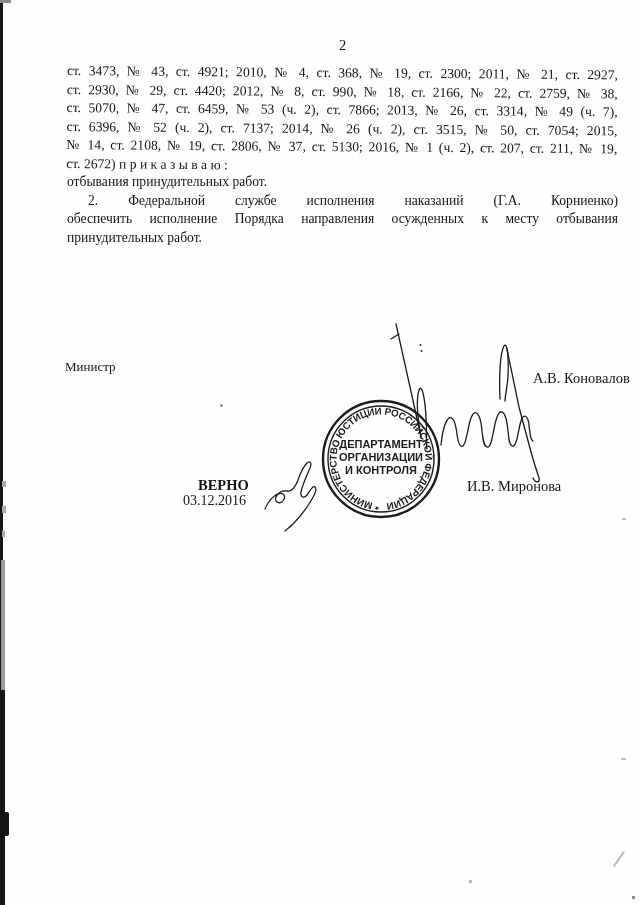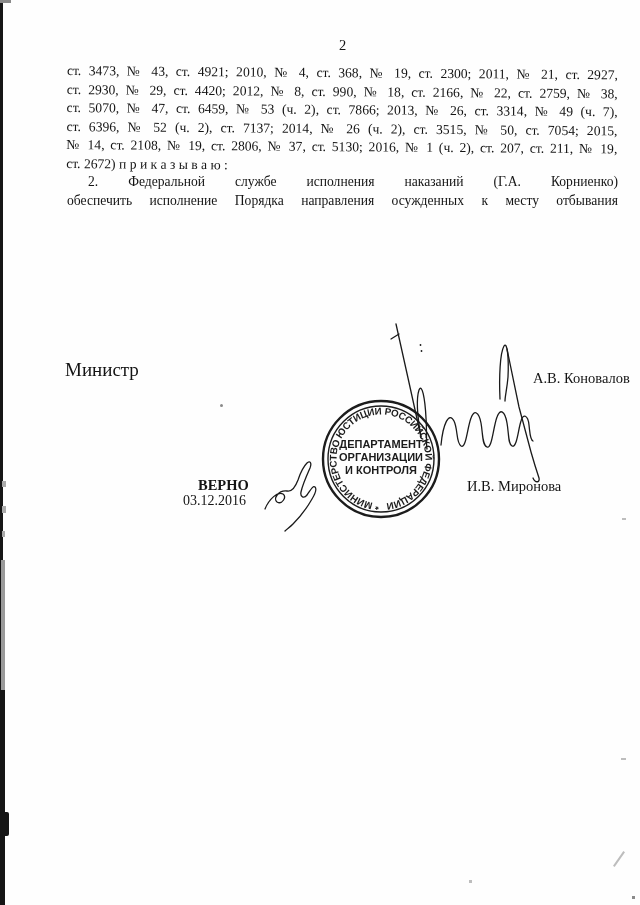--- a/index.html
+++ b/index.html
@@ -13,21 +13,21 @@
   .textblock{position:absolute;left:67px;top:62px;width:551px;
              font-size:13.6px;line-height:18.5px;}
   .cits{transform:rotate(0.45deg);transform-origin:0 0;}
   .line{text-align:justify;}
   .line.jl{text-align-last:justify;}
   .line.ind{padding-left:21px;}
   .num{display:inline-block;}
   .tab{display:inline-block;width:30px;}
 
   
-  .sig-label{position:absolute;font-size:19px;}
+  .sig-label{position:absolute;font-size:13px;}
   .minister-label{left:65px;top:359px;}
   .minister-name{left:505px;top:370px;font-size:14.5px;margin-left:28px;}
   .verno{left:198px;top:477px;font-weight:bold;font-size:14.5px;}
   .verno-date{left:183px;top:493px;font-size:14px;}
   .certifier-name{left:467px;top:478px;font-size:14.5px;}
 
   .stamp-svg{position:absolute;left:320px;top:398px;}
   .sig-overlay{position:absolute;inset:0;pointer-events:none;}
 
   
@@ -49,22 +49,24 @@
 
   <div class="textblock">
     <div class="cits">
       <div class="line jl">ст. 3473, № 43, ст. 4921; 2010, № 4, ст. 368, № 19, ст. 2300; 2011, № 21, ст. 2927,</div>
       <div class="line jl">ст. 2930, № 29, ст. 4420; 2012, № 8, ст. 990, № 18, ст. 2166, № 22, ст. 2759, № 38,</div>
       <div class="line jl">ст. 5070, № 47, ст. 6459, № 53 (ч. 2), ст. 7866; 2013, № 26, ст. 3314, № 49 (ч. 7),</div>
       <div class="line jl">ст. 6396, № 52 (ч. 2), ст. 7137; 2014, № 26 (ч. 2), ст. 3515, № 50, ст. 7054; 2015,</div>
       <div class="line jl">№ 14, ст. 2108, № 19, ст. 2806, № 37, ст. 5130; 2016, № 1 (ч. 2), ст. 207, ст. 211, № 19,</div>
       <div class="line">ст. 2672) п р и к а з ы в а ю :</div>
     </div>
+    <div class="line">отбывания принудительных работ.</div>
     <div class="line jl ind"><span class="num">2.</span><span class="tab"></span><span>Федеральной службе исполнения наказаний (Г.А. Корниенко)</span></div>
     <div class="line jl">обеспечить исполнение Порядка направления осужденных к месту отбывания</div>
+    <div class="line">принудительных работ.</div>
   </div>
 
   <div class="sig-label minister-label">Министр</div>
   <div class="sig-label minister-name">А.В. Коновалов</div>
   <div class="sig-label verno">ВЕРНО</div>
   <div class="sig-label verno-date">03.12.2016</div>
   <div class="sig-label certifier-name">И.В. Миронова</div>
 
   <svg class="stamp-svg" width="122" height="122" viewBox="0 0 122 122">
     <circle cx="61" cy="61" r="58" fill="none" stroke="#1c1c1c" stroke-width="2.4"></circle>

